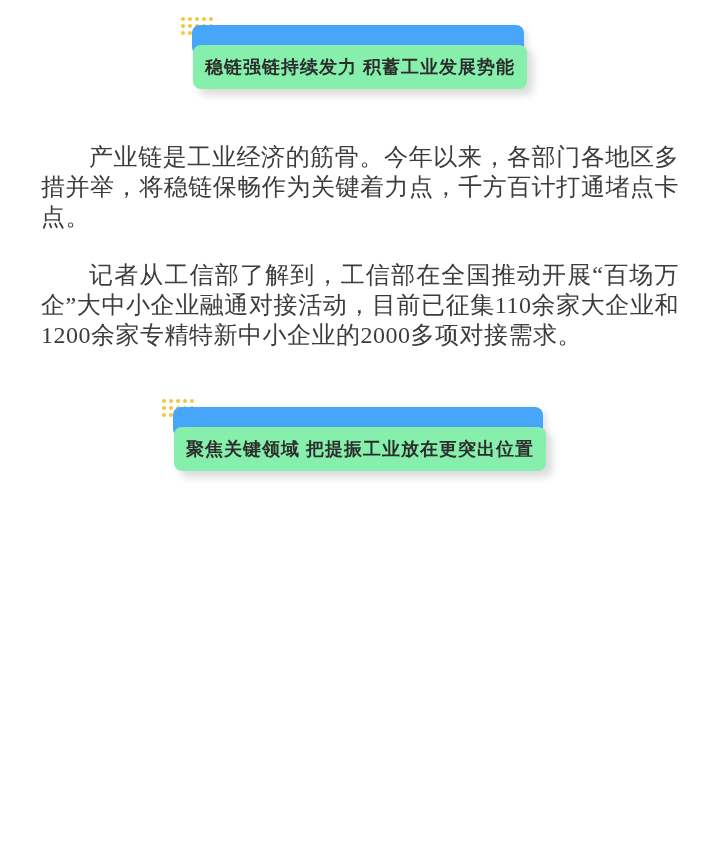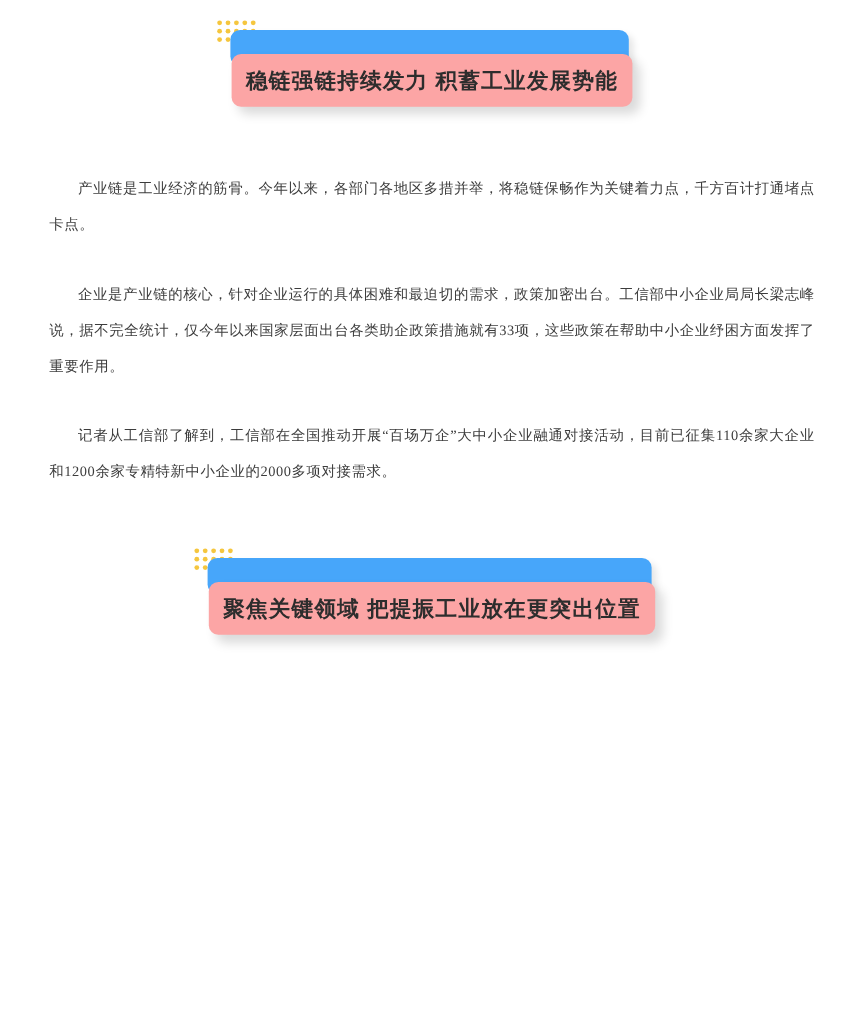--- a/index.html
+++ b/index.html
@@ -21,21 +21,21 @@
     width:720px;
     height:851px;
     background:#ffffff;
   }
   .content{
     width:638px;
     margin:0 auto;
   }
   .content p{
     margin:0 0 28px 0;
-    font-size:12px;
+    font-size:24px;
     line-height:30px;
     color:var(--body-color);
     text-indent:2em;
     text-align:justify;
     letter-spacing:0.5px;
   }
   
   .banner{
     text-align:center;
   }
@@ -67,21 +67,21 @@
     height:30px;
     background:var(--blue);
     border-radius:8px;
     z-index:1;
     box-shadow:4px 4px 6px rgba(0,0,0,0.10);
   }
   .card{
     position:relative;
     z-index:2;
     margin:20px 0 0 0;
-    background:#fca5a5;
+    background:#86efac;
     border-radius:8px;
     padding:10px 12px;
     font-family:"Liberation Sans","DejaVu Sans",sans-serif;
     font-size:18px;
     font-weight:700;
     color:var(--title-color);
     white-space:nowrap;
     letter-spacing:1px;
     box-shadow:6px 6px 9px rgba(0,0,0,0.15);
   }
@@ -110,21 +110,20 @@
           <span class="dot"></span>
           <span class="dot"></span>
       </div>
       <div class="bar"></div>
       <h2 class="card">稳链强链持续发力 积蓄工业发展势能</h2>
     </div>
   </div>
 
   <div class="content">
     <p>产业链是工业经济的筋骨。今年以来，各部门各地区多措并举，将稳链保畅作为关键着力点，千方百计打通堵点卡点。</p>
-    <p>企业是产业链的核心，针对企业运行的具体困难和最迫切的需求，政策加密出台。工信部中小企业局局长梁志峰说，据不完全统计，仅今年以来国家层面出台各类助企政策措施就有33项，这些政策在帮助中小企业纾困方面发挥了重要作用。</p>
     <p>记者从工信部了解到，工信部在全国推动开展“百场万企”大中小企业融通对接活动，目前已征集110余家大企业和1200余家专精特新中小企业的2000多项对接需求。</p>
   </div>
 
   <div class="banner second">
     <div class="banner-inner">
       <div class="dots">
         <span class="dot"></span>
           <span class="dot"></span>
           <span class="dot"></span>
           <span class="dot"></span>

